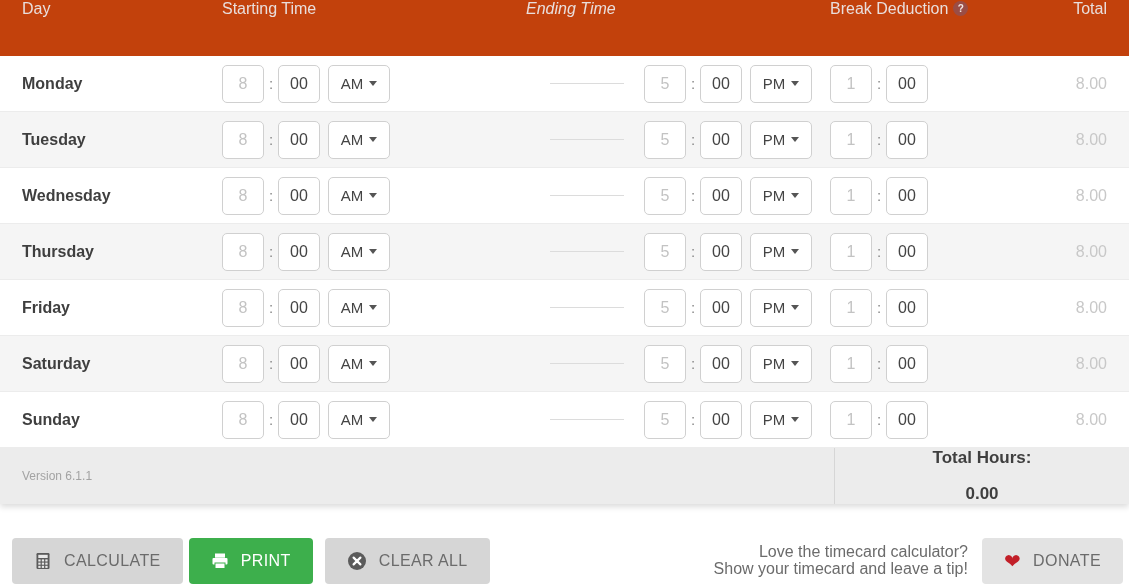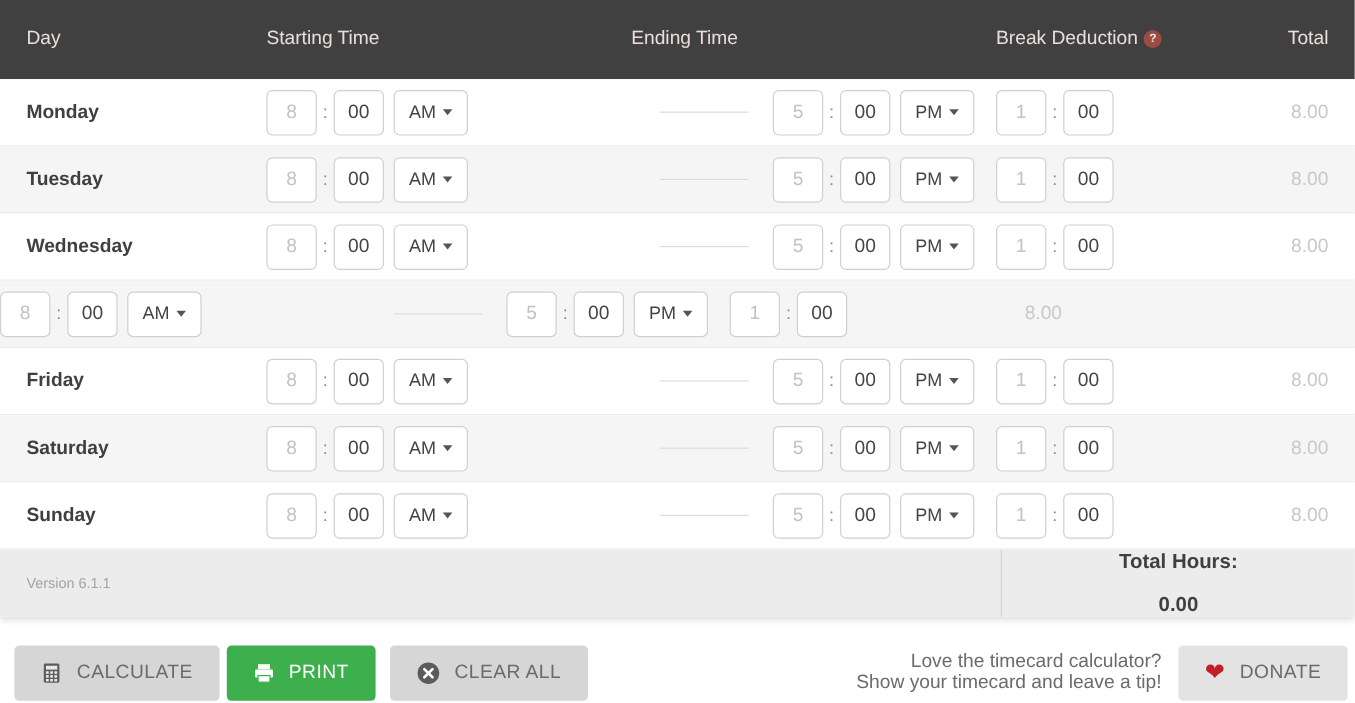--- a/index.html
+++ b/index.html
@@ -18,29 +18,28 @@
     position: absolute;
     left: 0; top: 0;
     width: 1129px;
     background: #ffffff;
     box-shadow: 0 3px 6px rgba(0,0,0,0.14);
   }
 
   
   .thead {
     display: flex;
-    align-items: center;
-    height: 66px;
-    background: #404040;
+    height: 56px;
+    background: #c2410c;
     color: #e9dedc;
     font-size: 16px;
   }
   .col-day     { width: 222px; padding-left: 22px; }
   .col-start   { width: 304px; }
-  .col-end     { width: 304px; }
+  .col-end     { width: 304px; font-style: italic; }
   .col-break   { width: 190px; }
   .col-total   { width: 109px; text-align: right; padding-right: 22px; }
 
   .help-badge {
     display: inline-block;
     width: 15px; height: 15px;
     border-radius: 50%;
     background: #9a4d45;
     color: #f1e6e4;
     font-size: 10px;
@@ -307,20 +306,21 @@
             </div>
           </div>
           <div class="time-group break-group">
             <input class="tbox ph" placeholder="1" style="">
             <span class="colon">:</span>
             <input class="tbox" value="00" style="">
           </div>
           <div class="row-total">8.00</div>
         </div>
         <div class="trow alt">
+          <div class="day-label">Thursday</div>
           <div class="time-group start-group">
             <input class="tbox ph" placeholder="8" style="">
             <span class="colon">:</span>
             <input class="tbox" value="00" style="">
             <div class="ampm">
               <span>AM</span>
               <span class="caret"></span>
             </div>
           </div>
           <div class="time-group end-group">

